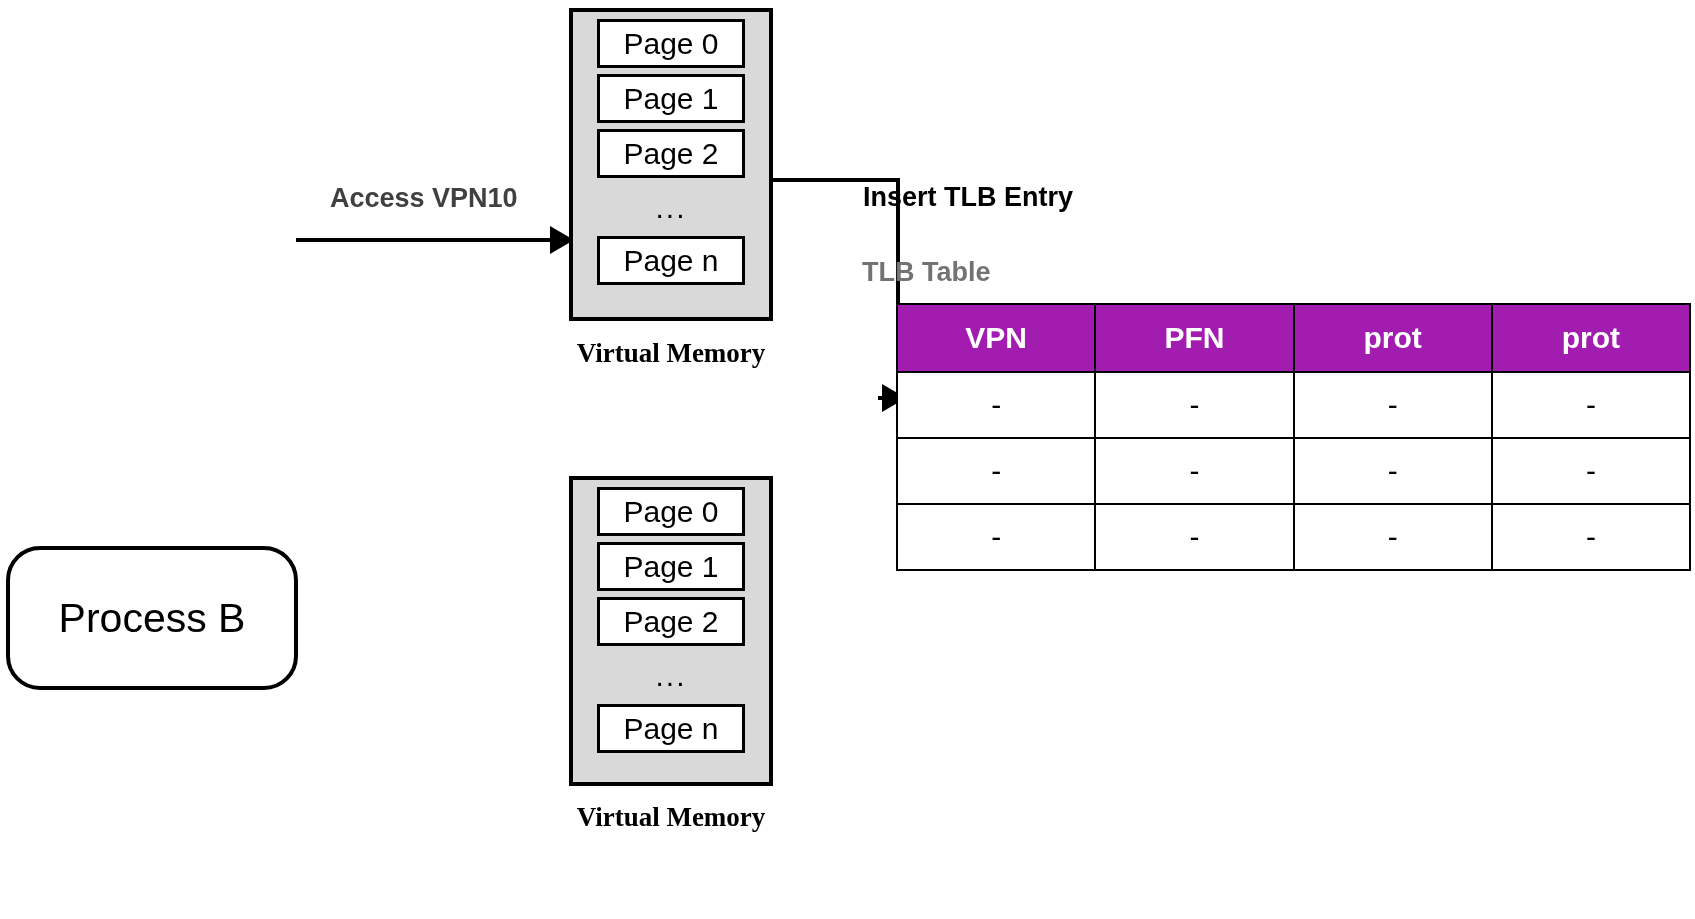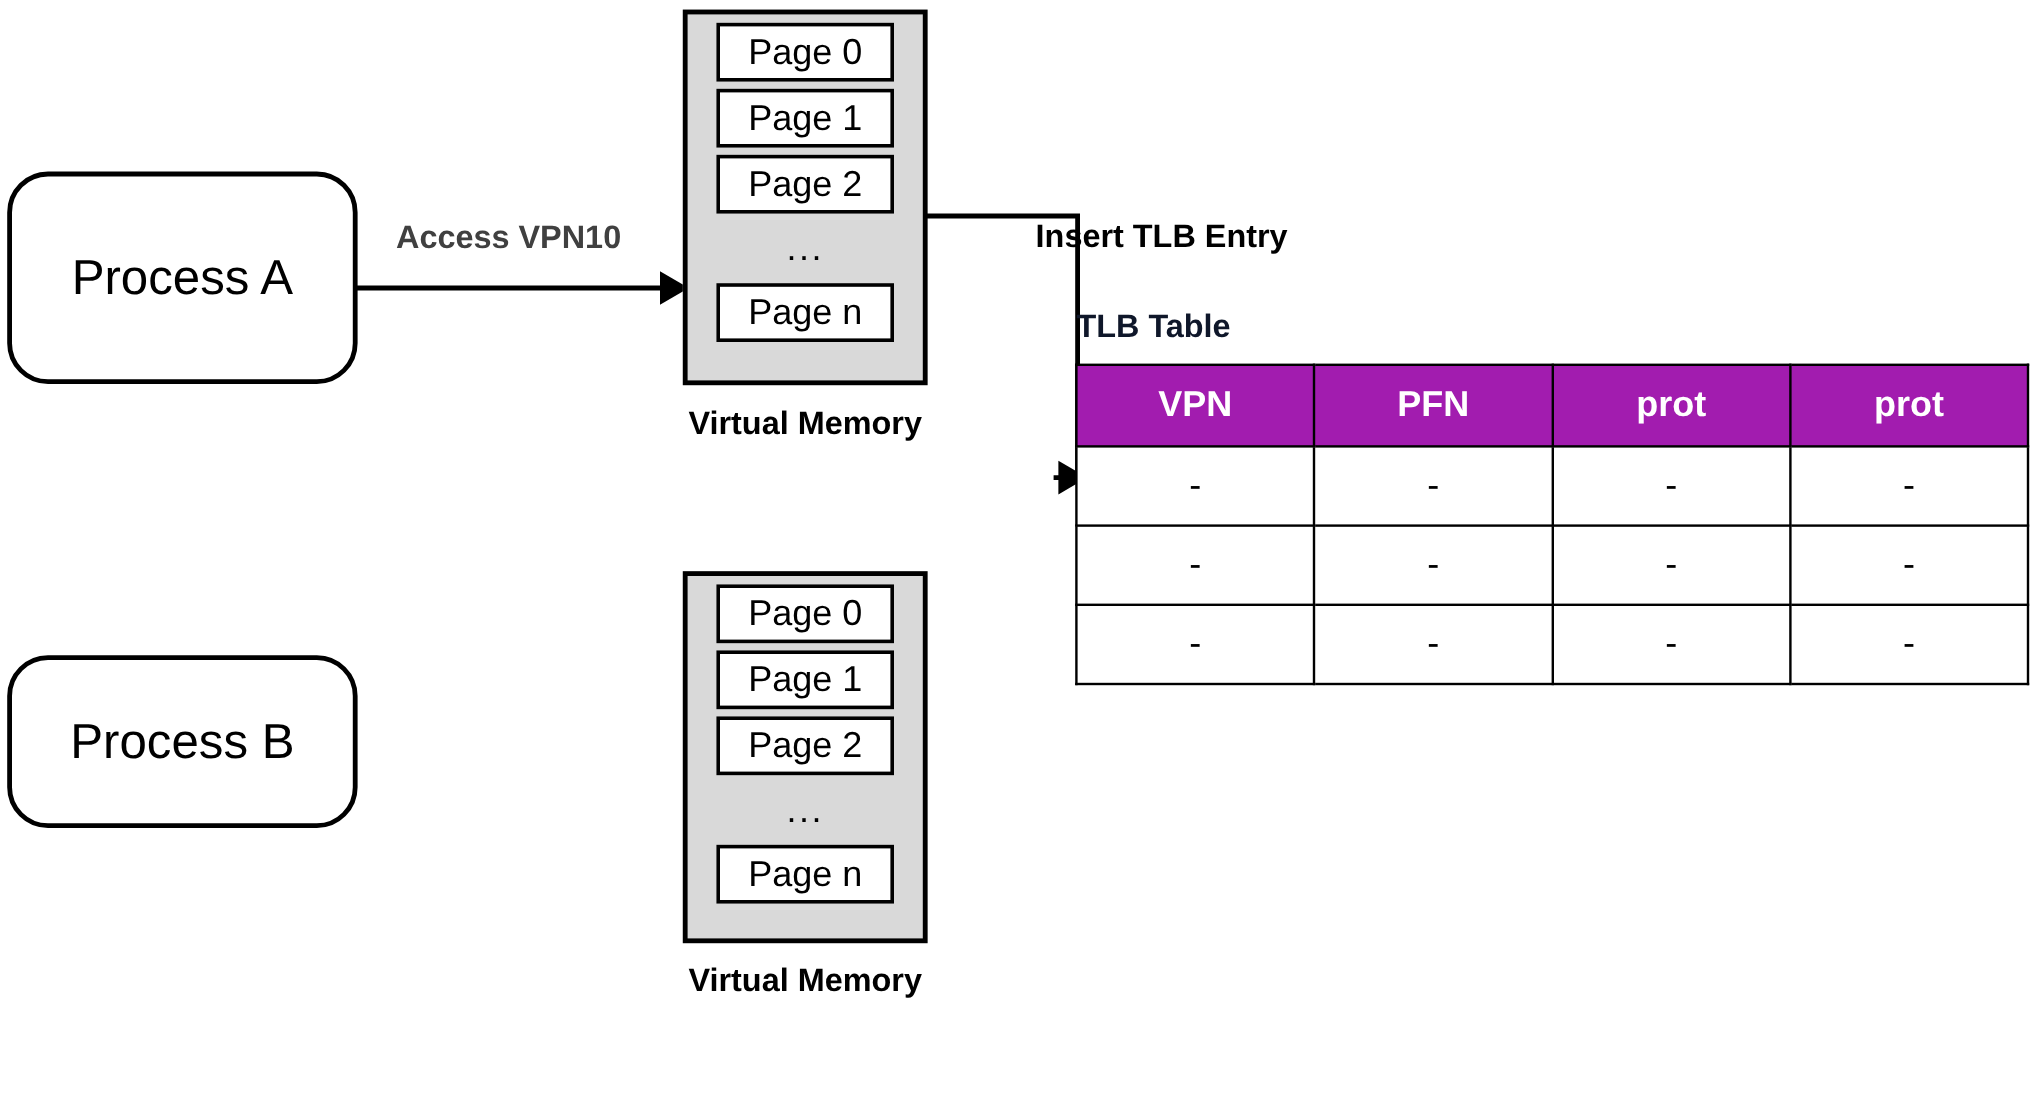--- a/index.html
+++ b/index.html
@@ -74,20 +74,21 @@
   }
   .page-cell:last-child { margin-bottom: 16px; }
 
   .vm-label {
     position: absolute;
     font-size: 27px;
     font-weight: bold;
     color: #000000;
     white-space: nowrap;
     line-height: 1;
+    font-family: Liberation Serif, serif;
   }
   #vm-a-label { left: 569px; top: 340px; width: 204px; text-align: center; }
   #vm-b-label { left: 569px; top: 804px; width: 204px; text-align: center; }
 
   
   #arrow-access {
     position: absolute;
     left: 296px;
     top: 218px;
     width: 278px;
@@ -122,25 +123,25 @@
     font-weight: bold;
     color: #000000;
     white-space: nowrap;
     line-height: 1;
     text-align: center;
   }
 
   
   #tlb-title {
     position: absolute;
-    left: 897px;
+    left: 862px;
     top: 259px;
     font-size: 27px;
     font-weight: bold;
-    color: #0f172a;
+    color: #737373;
     white-space: nowrap;
     line-height: 1;
     text-align: center;
   }
   #tlb-table-wrap {
     position: absolute;
     left: 896px;
     top: 303px;
     width: 795px;
   }
@@ -170,23 +171,20 @@
     text-align: center;
     vertical-align: middle;
     padding: 0;
   }
 </style>
 </head>
 <body>
 
 <div id="canvas">
 
-  <div class="process-box" id="process-a-box">
-    <span>Process A</span>
-  </div>
 
   <div id="access-label">Access VPN10</div>
   <svg id="arrow-access" viewBox="0 0 278 44">
     <line x1="0" y1="22" x2="258" y2="22" stroke="#000000" stroke-width="4"></line>
     <polygon points="278,22 254,8 254,36" fill="#000000"></polygon>
   </svg>
 
   <div class="vm-block" id="vm-a">
     <div class="page-cell">Page 0</div>
     <div class="page-cell">Page 1</div>

